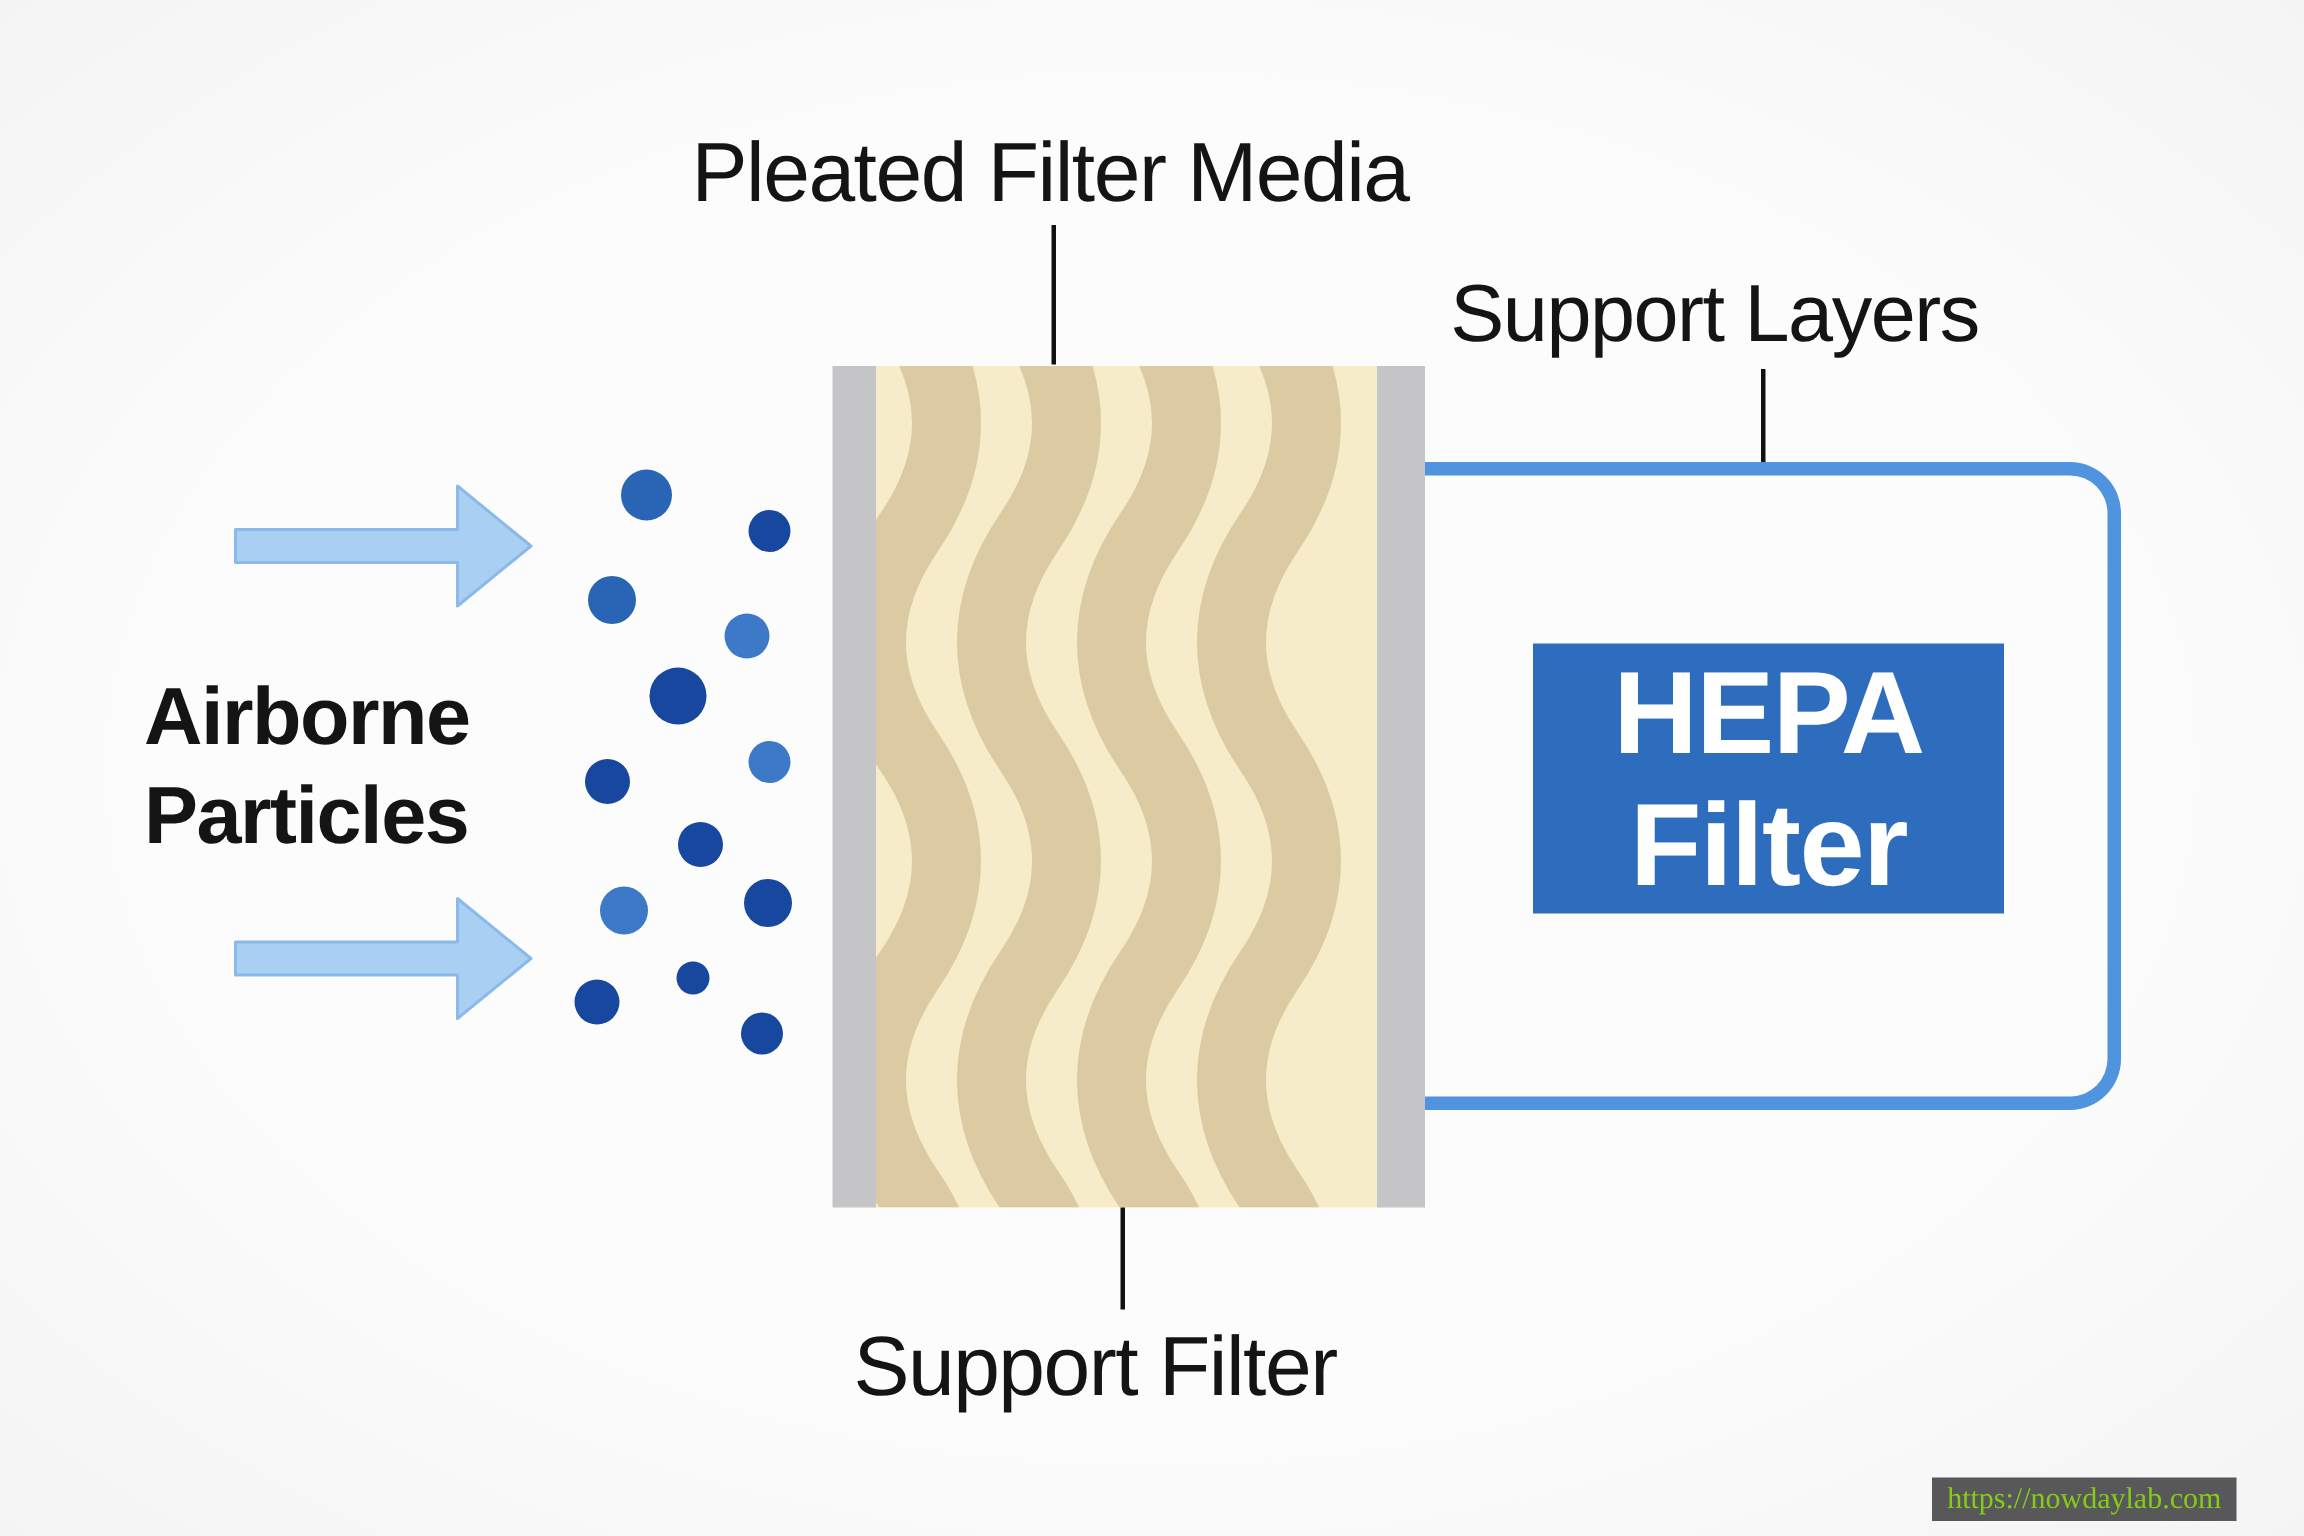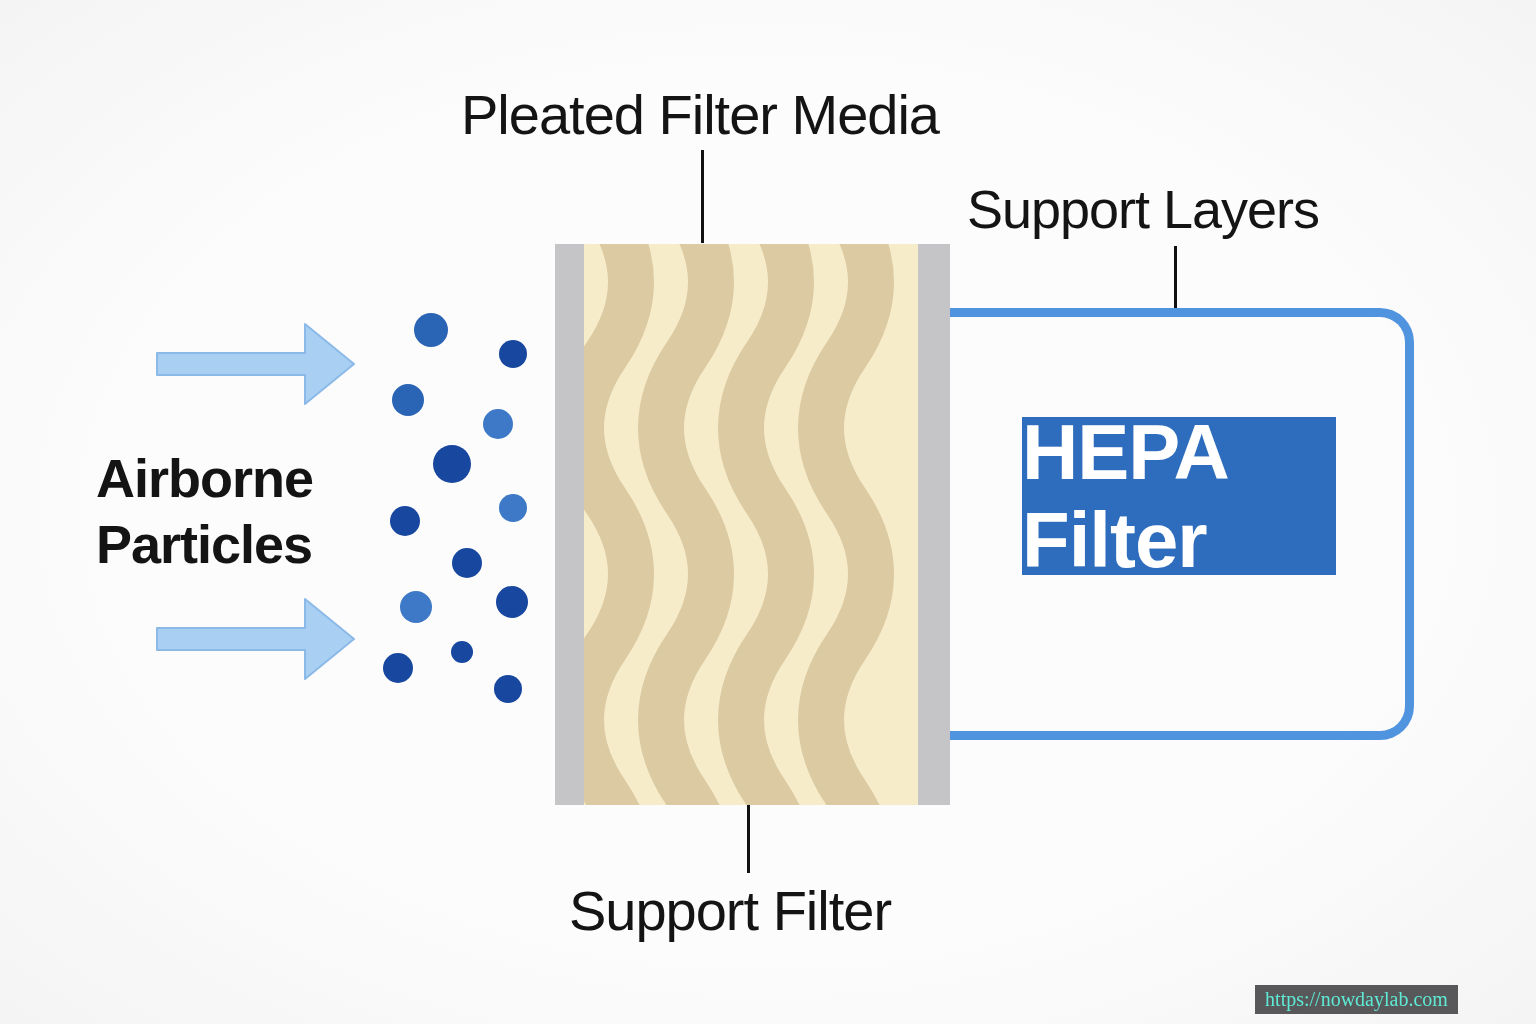--- a/index.html
+++ b/index.html
@@ -47,24 +47,24 @@
     border-top:9px solid #5093df;
     border-right:9px solid #5093df;
     border-bottom:9px solid #5093df;
     border-left:none;
     border-radius:0 34px 34px 0;
     background:transparent;
   }
   
   .hepa-box{
     position:absolute;
-    left:1022px;top:417px;width:314px;height:158px;
+    left:1022px;top:429px;width:314px;height:180px;
     background:#2e6dbd;
     display:flex;flex-direction:column;
-    justify-content:center;
+    align-items:center;justify-content:center;
     color:#fff;font-weight:700;
     font-size:78px;line-height:88px;letter-spacing:-1px;
   }
   
   .frame-bar{
     position:absolute;top:244px;height:561px;
     background:#c5c5c8;
   }
   .frame-left{left:555px;width:29px;}
   .frame-right{left:918px;width:32px;}
@@ -72,24 +72,24 @@
     position:absolute;left:584px;top:244px;width:334px;height:561px;
     background:#f7ecca;overflow:hidden;
   }
   .media svg{display:block;}
   
   .flow-arrow{position:absolute;left:155px;width:202px;height:84px;}
   
   .particle{position:absolute;border-radius:50%;}
   
   .watermark{
-    position:absolute;left:1255px;top:985px;width:203px;height:29px;
+    position:absolute;left:1288px;top:985px;width:203px;height:29px;
     background:#58585a;
     display:flex;align-items:center;justify-content:center;
-    color:#5eead4;
+    color:#84cc16;
     font-family:"Liberation Serif","DejaVu Serif",serif;
     font-size:20px;letter-spacing:0;
   }
 </style>
 </head>
 <body>
 
 <div class="canvas">
 
   <div class="label centered title-pleated">Pleated Filter Media</div>

